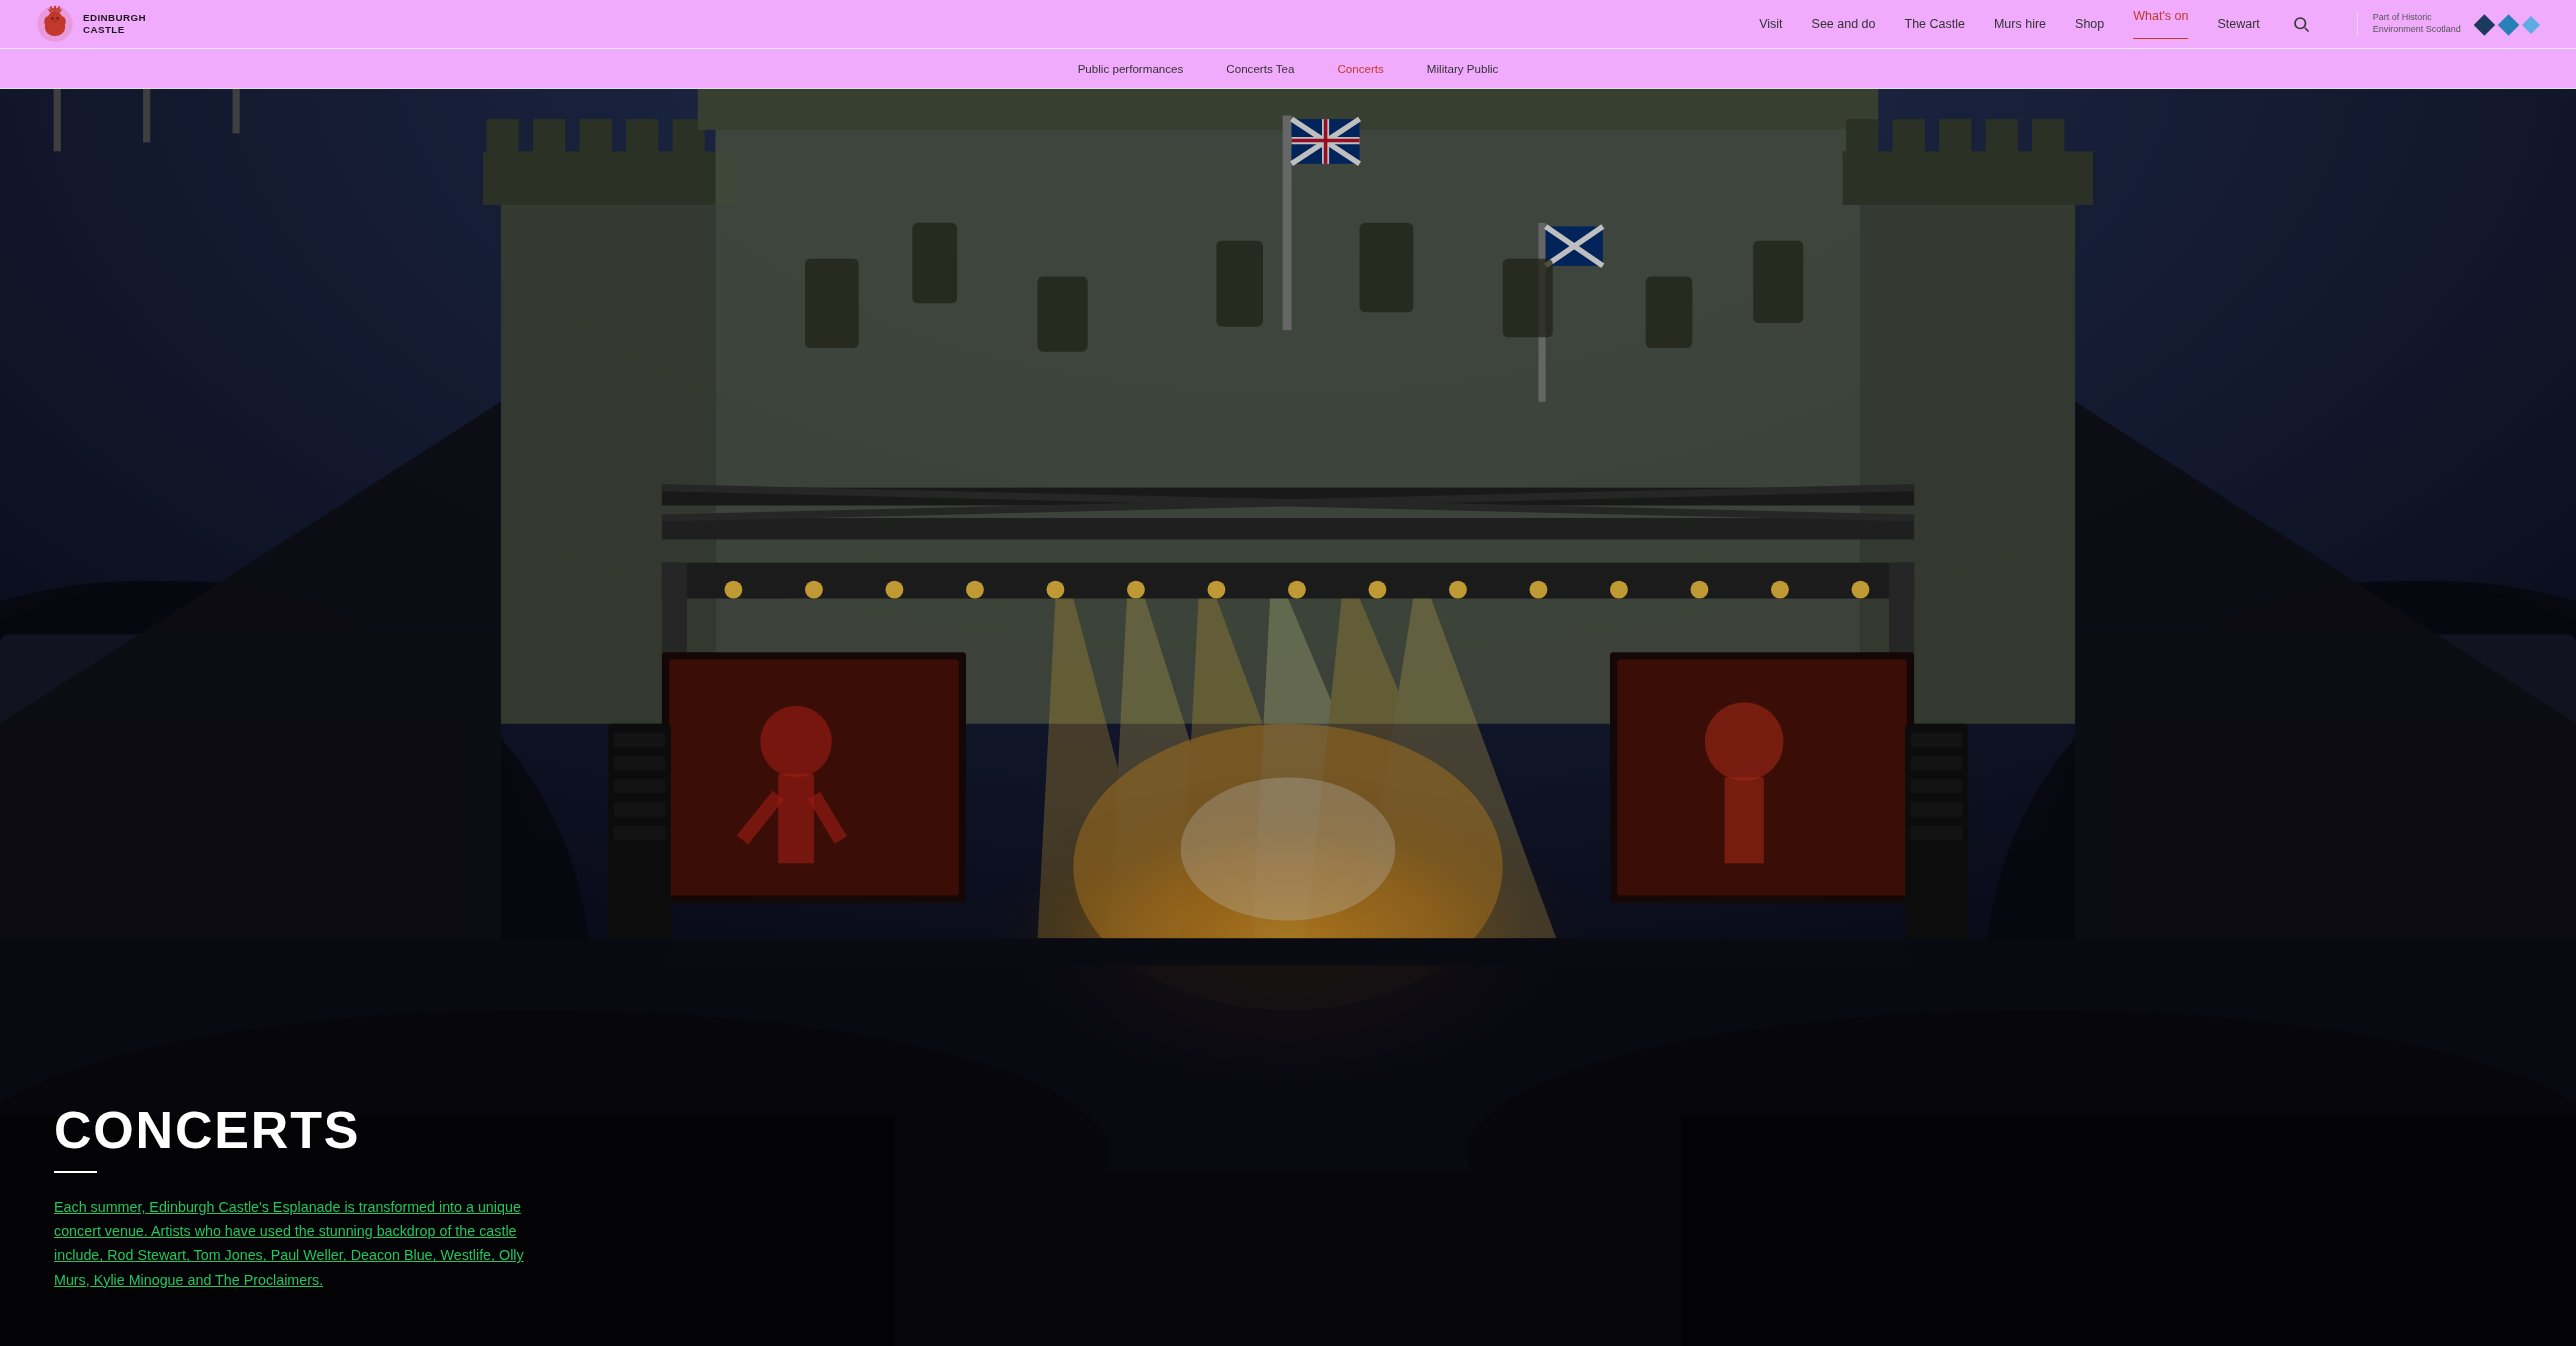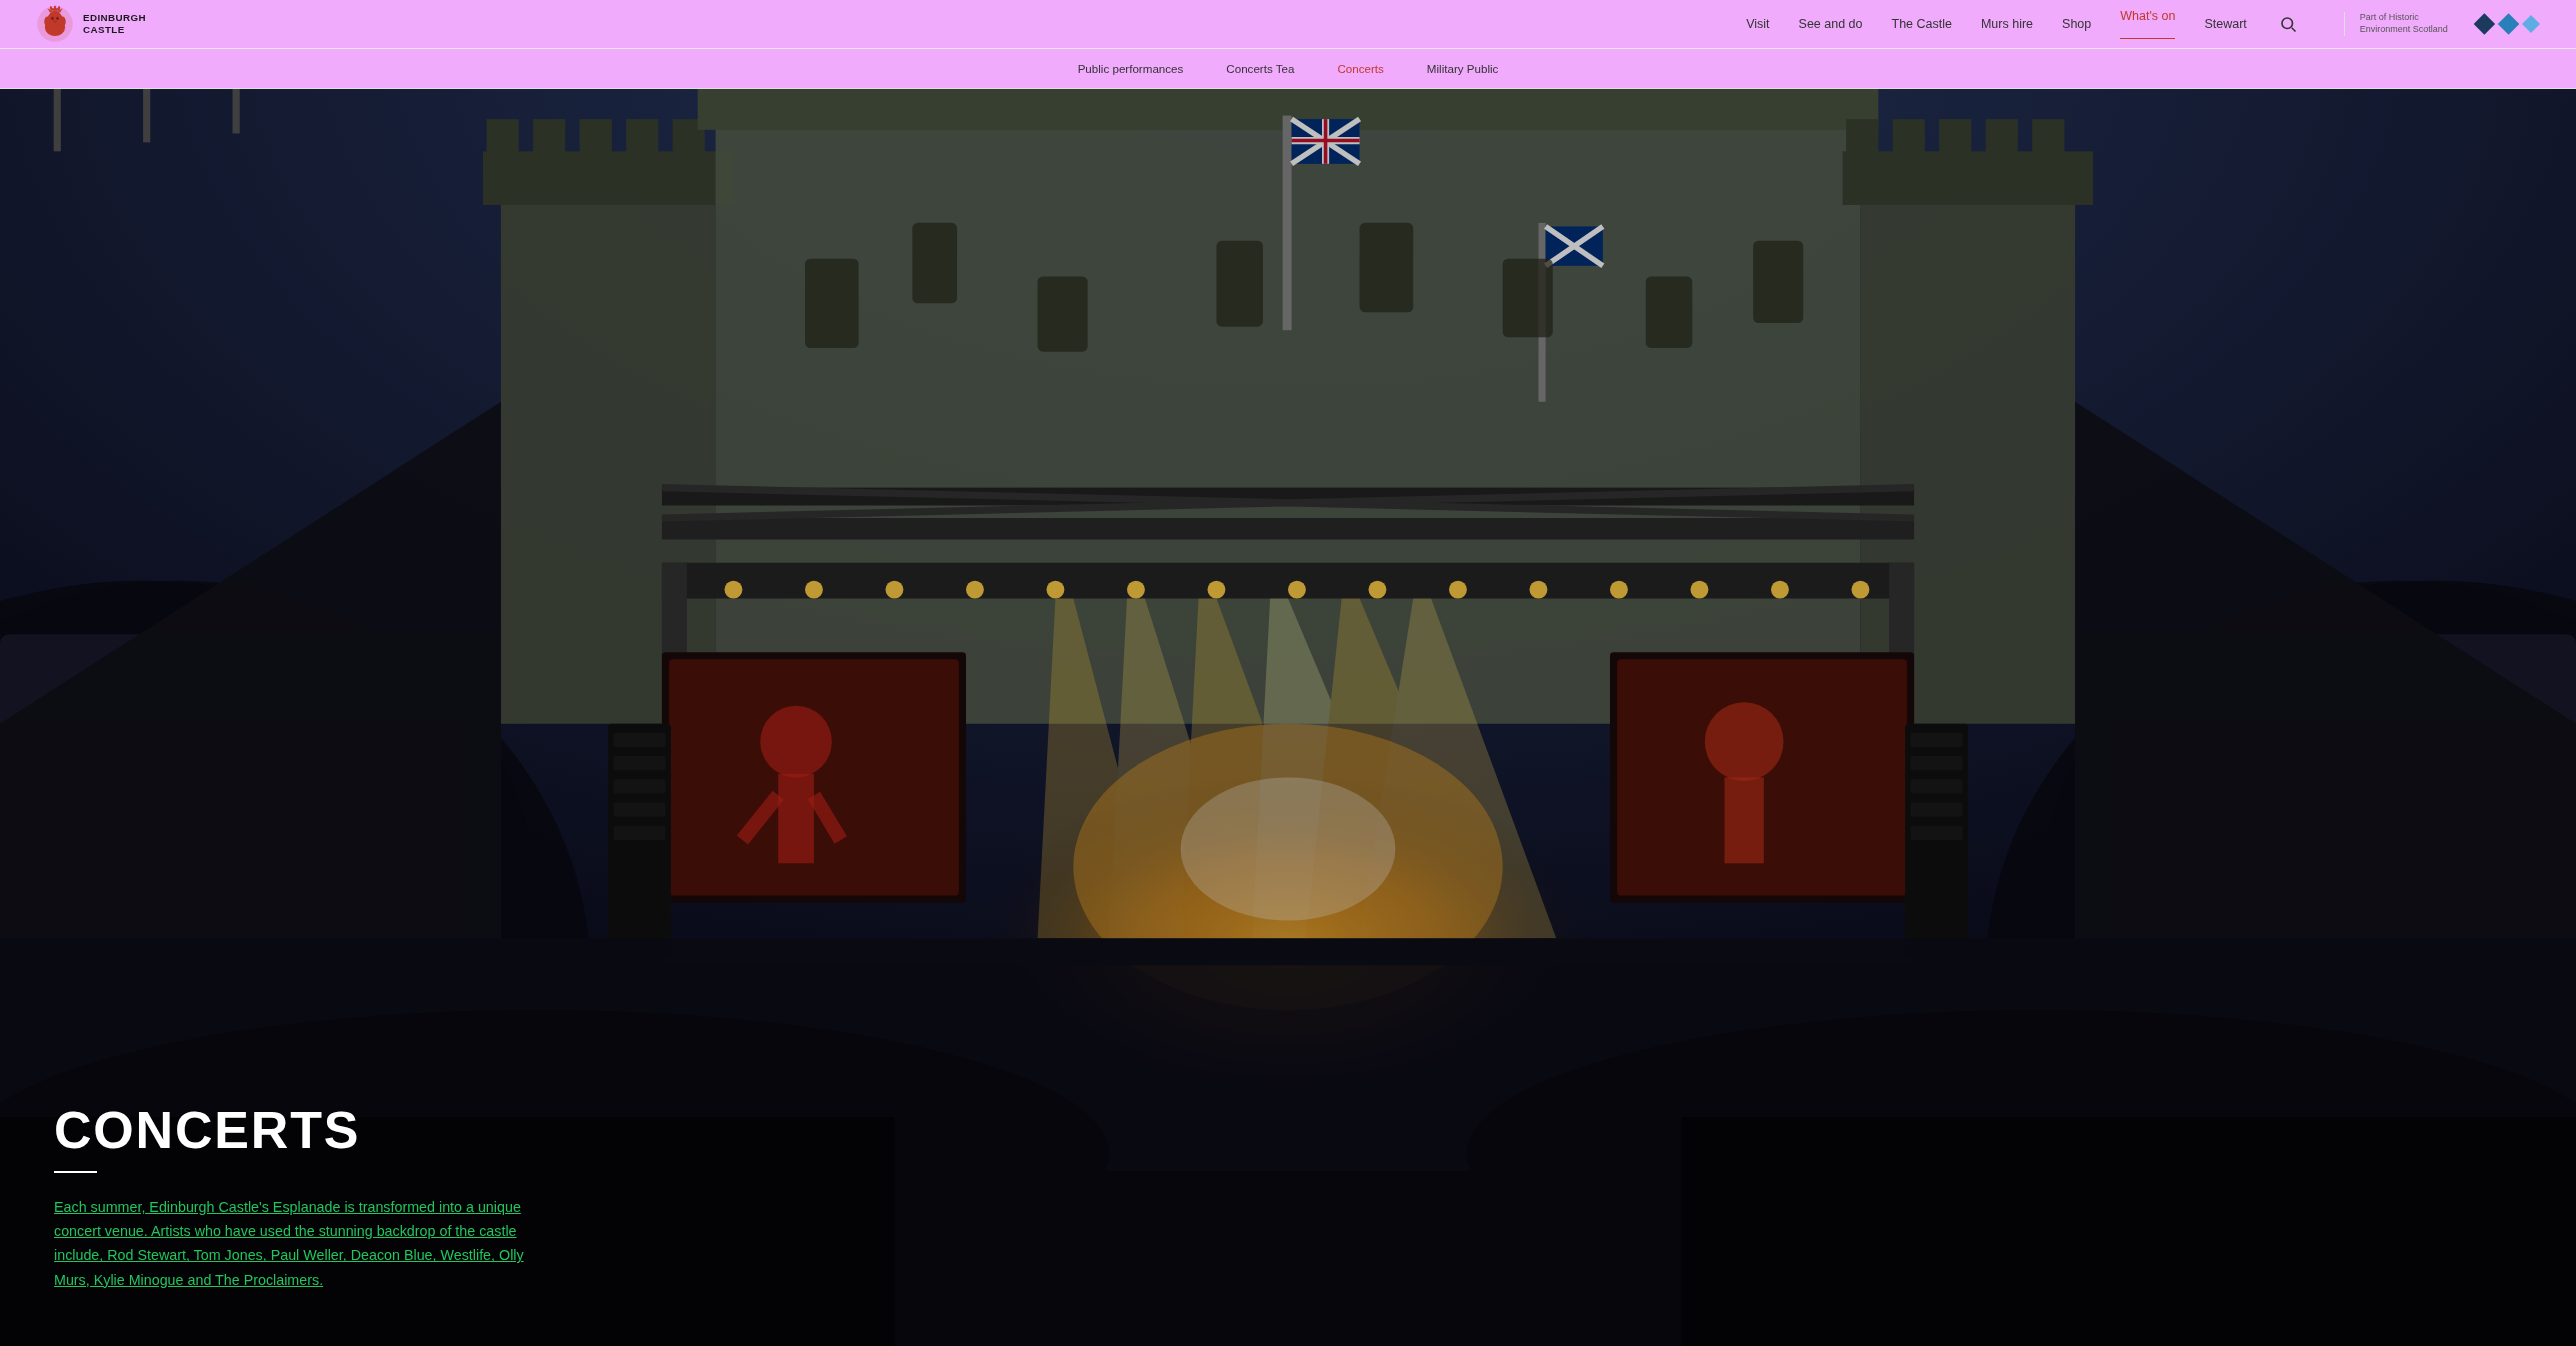--- a/index.html
+++ b/index.html
@@ -61,22 +61,22 @@
     .search-icon-btn {
       background: none;
       border: none;
       cursor: pointer;
       padding: 3.6px;
       display: flex;
       align-items: center;
     }
     .partner-logo {
       display: flex;
-      align-items: center;
-      gap: 25px;
+      align-items: flex-end;
+      gap: 12px;
       margin-left: 14.3px;
       padding-left: 14.3px;
       border-left: 0.9px solid #ddd;
     }
     .partner-text {
       font-size: 9px;
       color: #555;
       line-height: 1.3;
       max-width: 89px;
     }

